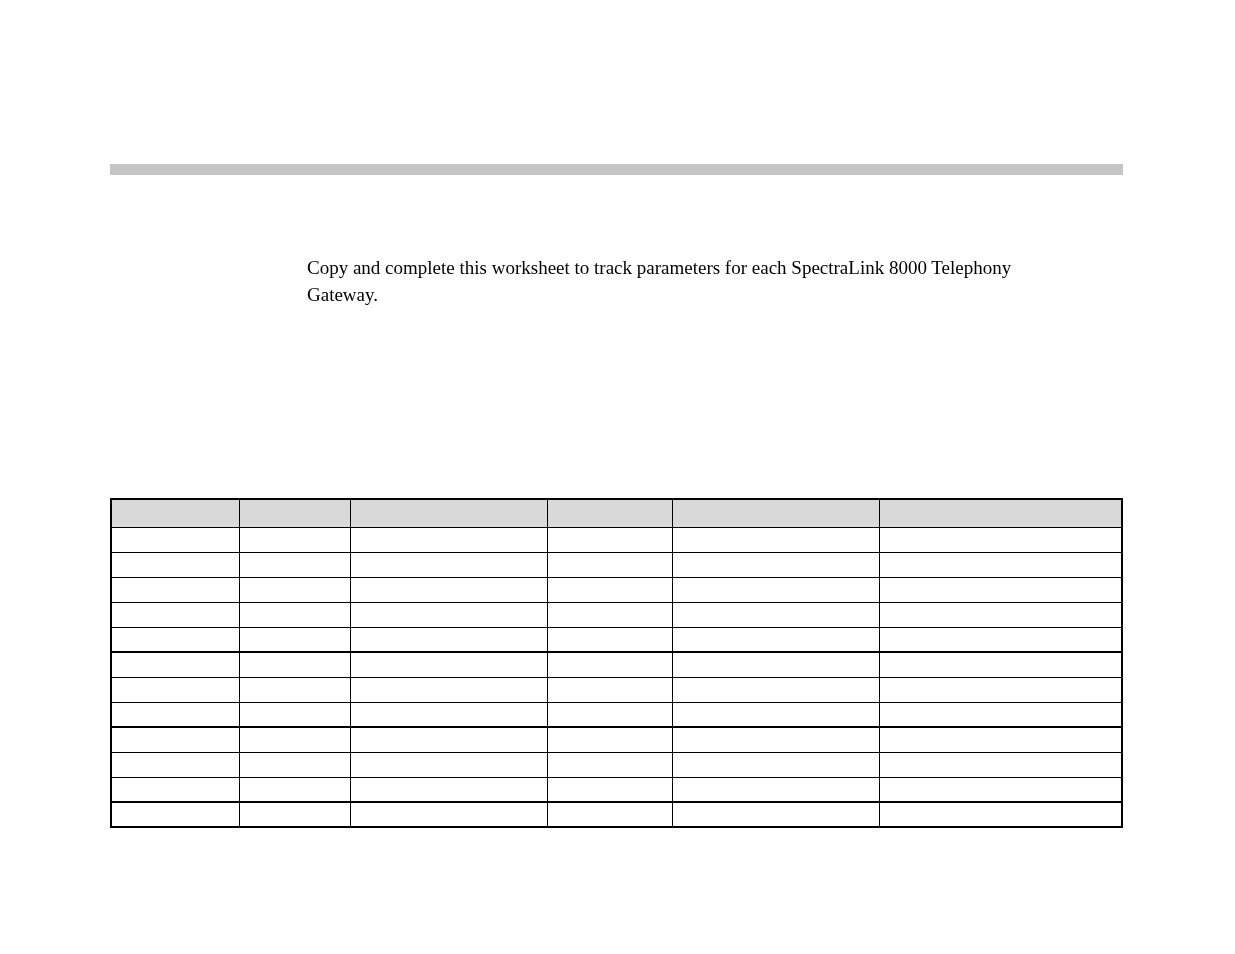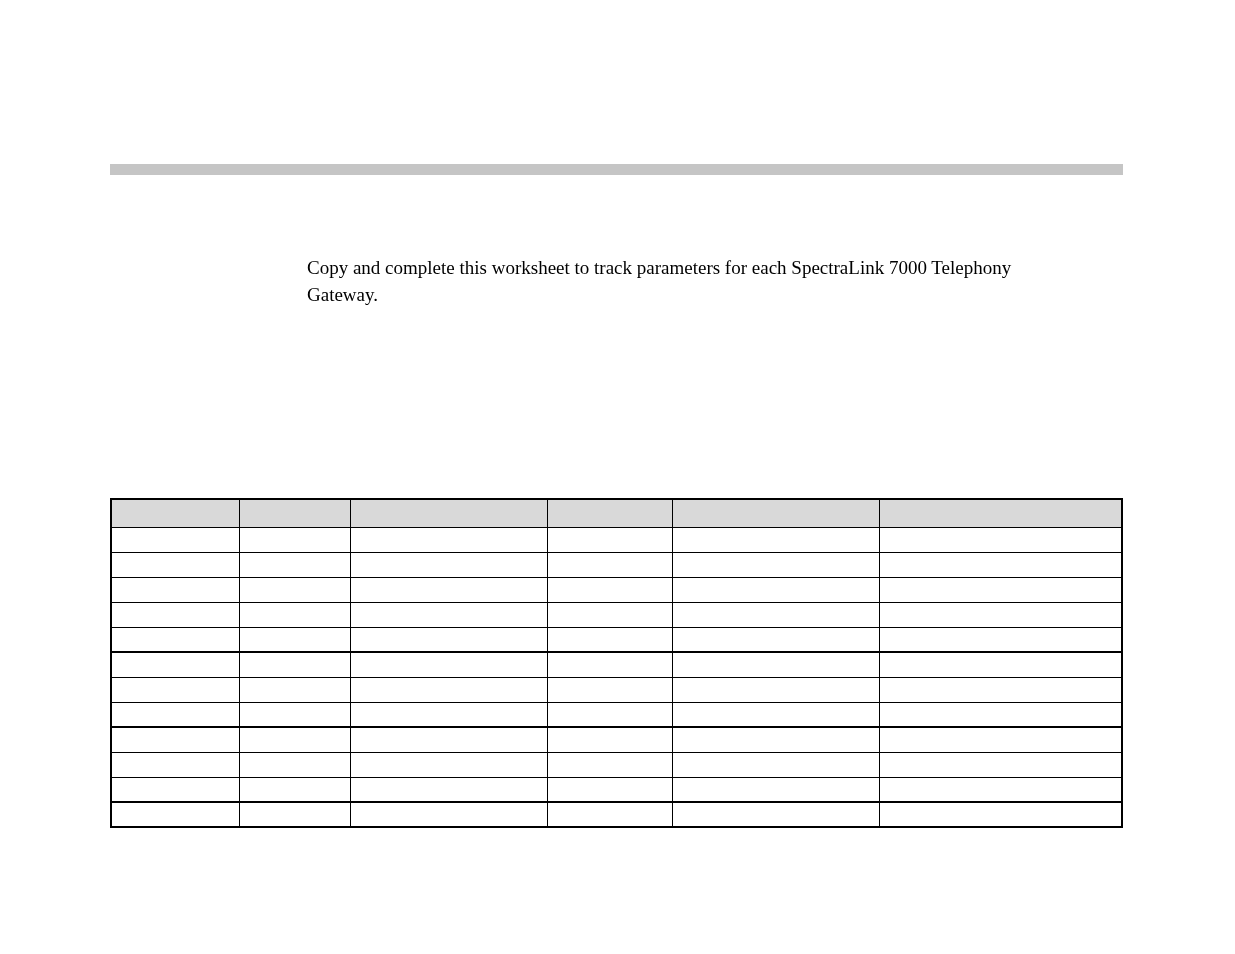--- a/index.html
+++ b/index.html
@@ -69,21 +69,21 @@
     tbody tr.sep-bottom td {
       border-bottom: 2px solid #000000;
     }
   </style>
 </head>
 <body>
 
 <div class="page">
   <div class="divider"></div>
 
-  <p class="intro">Copy and complete this worksheet to track parameters for each SpectraLink 7000 Telephony Gateway.</p>
+  <p class="intro">Copy and complete this worksheet to track parameters for each SpectraLink 8000 Telephony Gateway.</p>
 
   <div class="table-wrap">
     <table class="outer-border">
       <colgroup>
         <col class="c1">
           <col class="c2">
           <col class="c3">
           <col class="c4">
           <col class="c5">
           <col class="c6">

